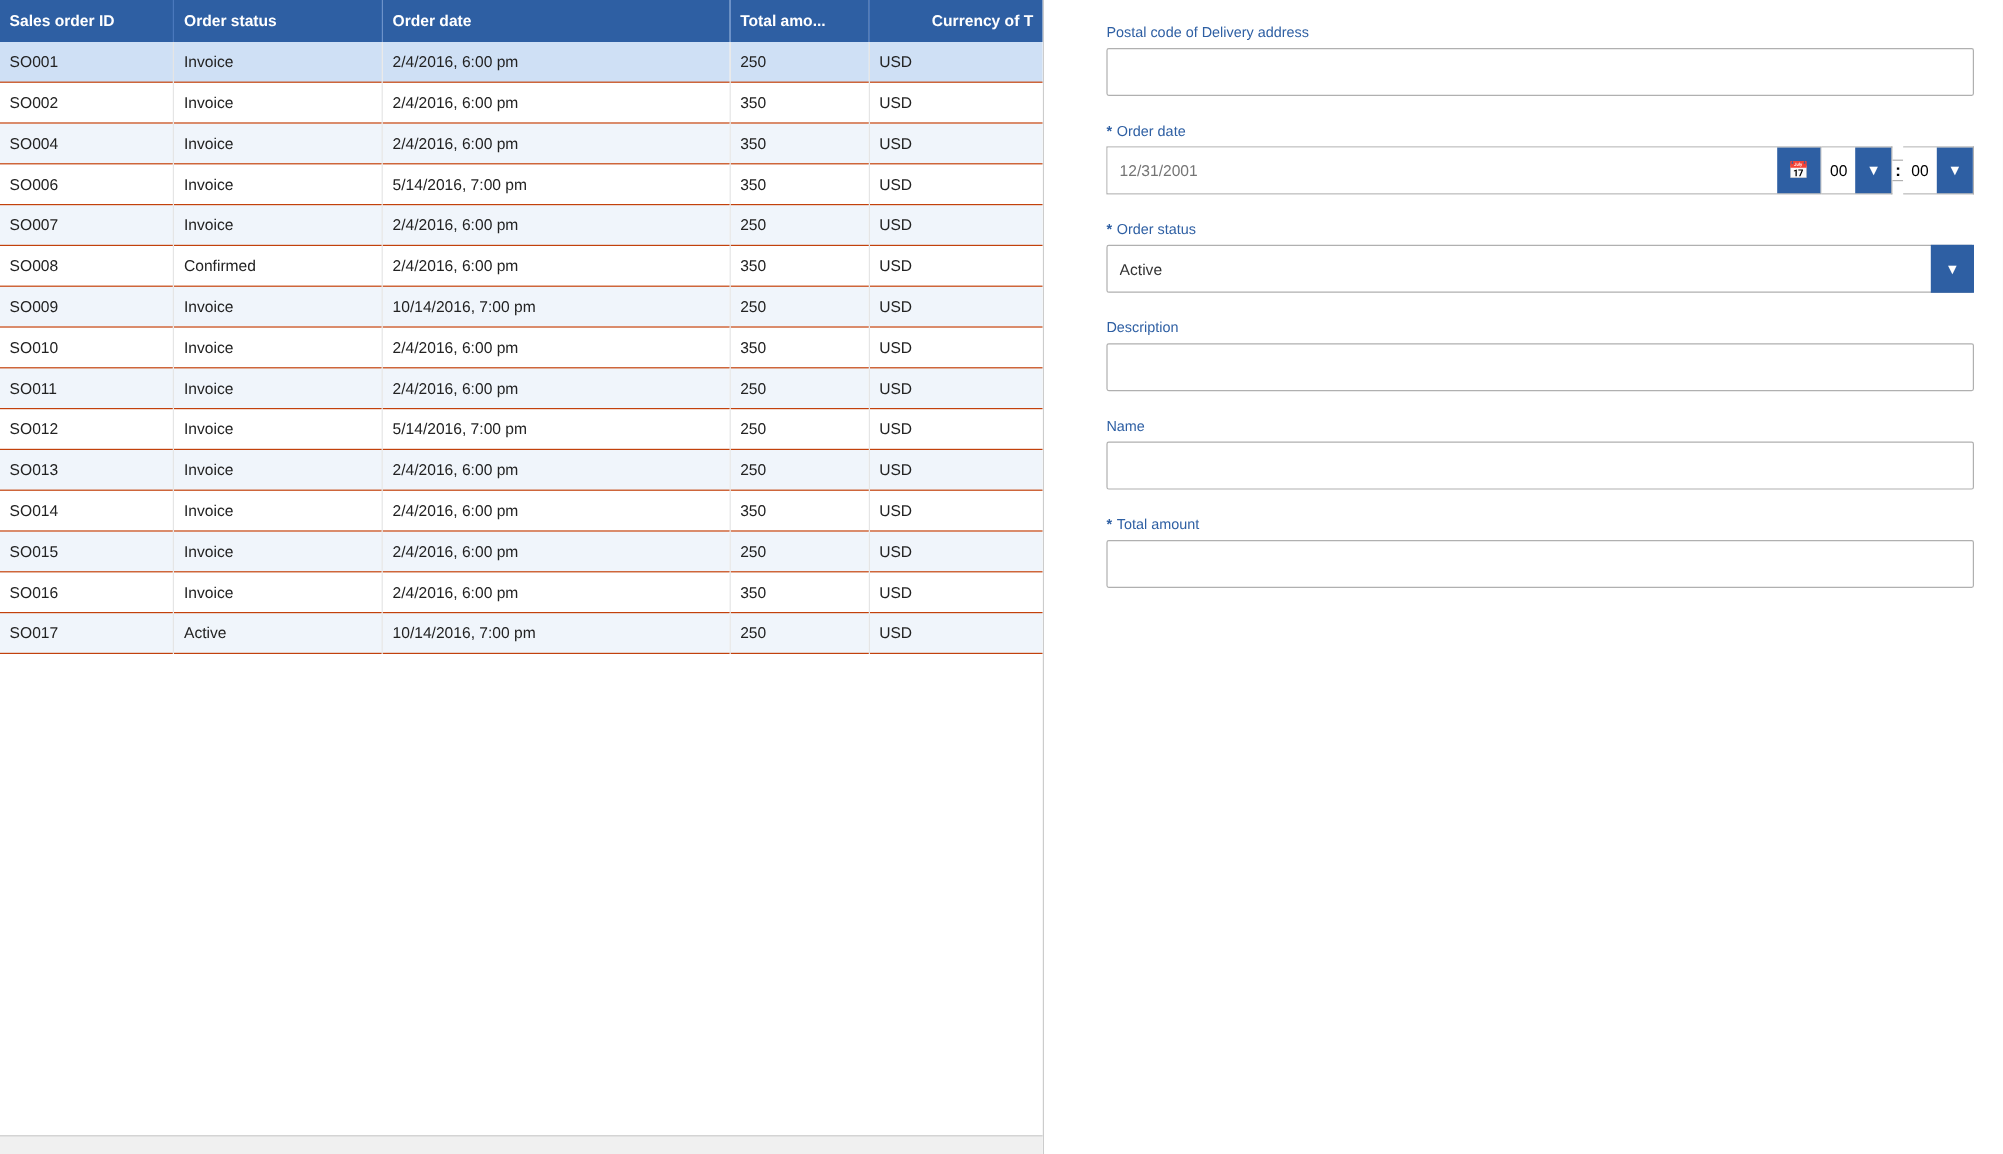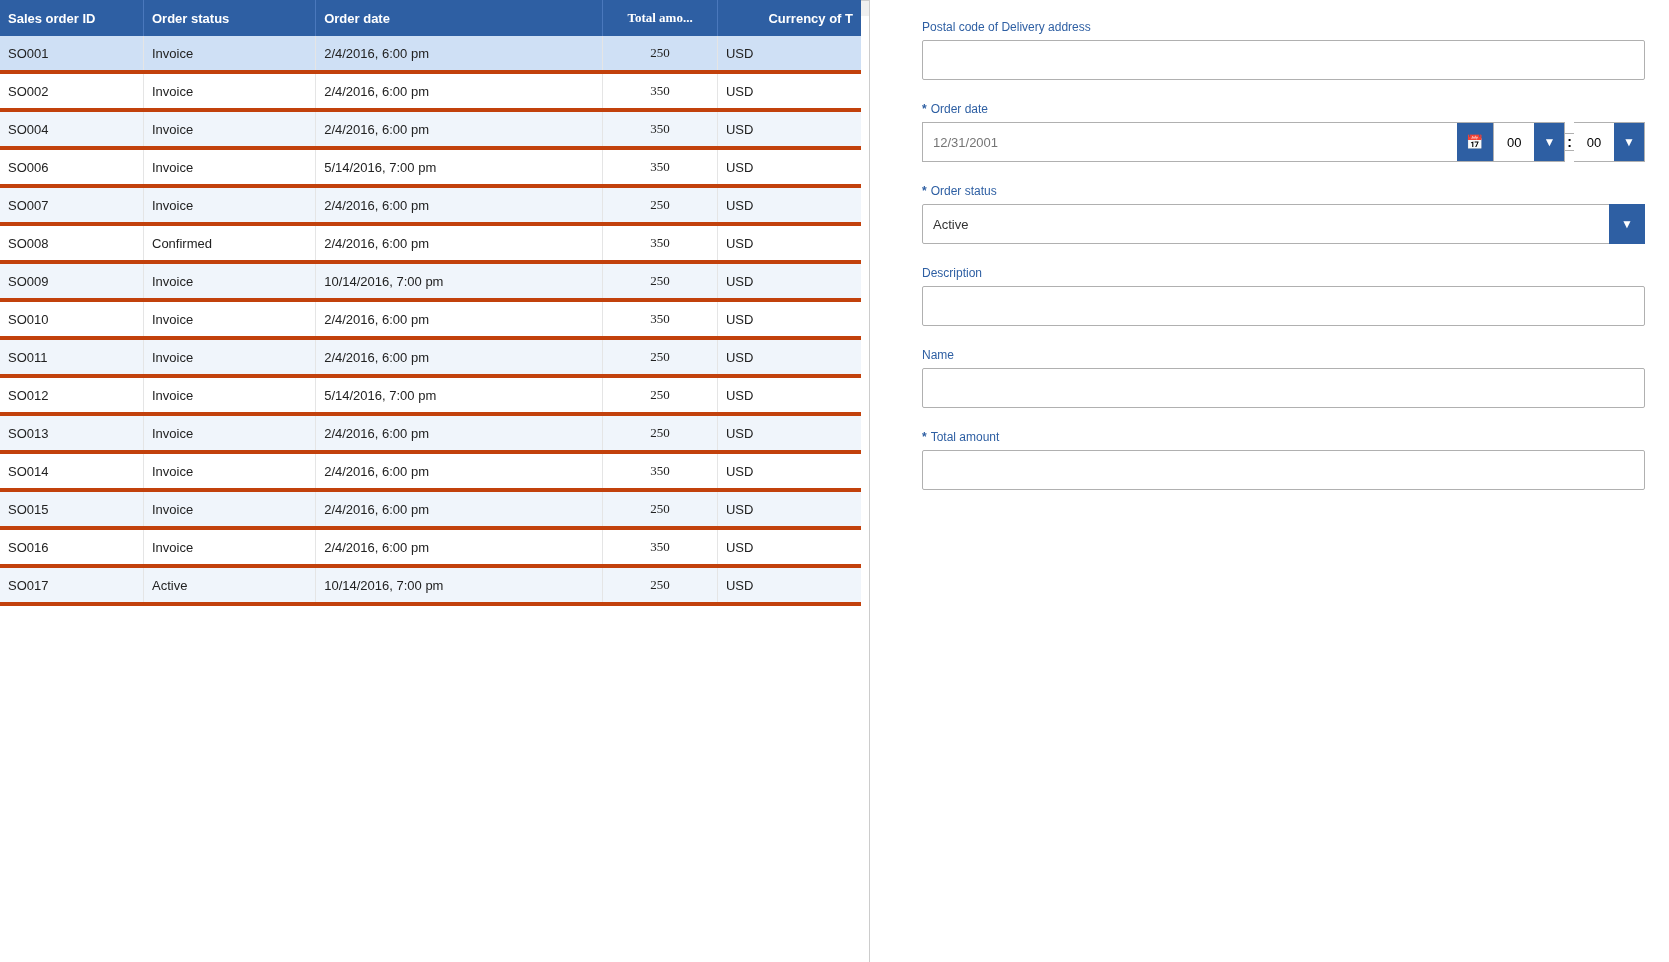--- a/index.html
+++ b/index.html
@@ -17,21 +17,21 @@
       display: flex;
       width: 100%;
       height: 100%;
       background: #fff;
     }
 
     
     .table-panel {
       flex: 0 0 870px;
       display: flex;
-      flex-direction: row;
+      flex-direction: column;
       border-right: 1px solid #ccc;
       overflow: hidden;
       position: relative;
     }
 
     .table-wrapper {
       flex: 1;
       overflow: auto;
       position: relative;
     }
@@ -57,21 +57,21 @@
       overflow: hidden;
       text-overflow: ellipsis;
     }
 
     thead th:last-child {
       border-right: none;
       text-align: right;
     }
 
     tbody tr {
-      border-bottom: 4px solid #c2410c;
+      border-bottom: 1px solid #c2410c;
     }
 
     tbody tr:nth-child(odd) {
       background: #f0f5fb;
     }
 
     tbody tr:nth-child(even) {
       background: #fff;
     }
 
@@ -89,21 +89,21 @@
       text-overflow: ellipsis;
     }
 
     tbody td:last-child {
       border-right: none;
     }
 
     .col-id { width: 100px; }
     .col-status { width: 120px; }
     .col-date { width: 200px; }
-    .col-amount { width: 80px; text-align: center; font-family: Liberation Serif, serif; }
+    .col-amount { width: 80px; text-align: left; }
     .col-currency { width: 100px; }
 
     
     .table-scrollbar {
       height: 16px;
       background: #f0f0f0;
       border-top: 1px solid #ccc;
       display: flex;
       align-items: center;
       padding: 0 4px;
@@ -186,21 +186,21 @@
     }
 
     .time-spinner {
       display: flex;
       border: 1px solid #b0b0b0;
       border-left: none;
       height: 40px;
     }
 
     .time-spinner input {
-      width: 40px;
+      width: 28px;
       border: none;
       text-align: center;
       font-size: 13px;
       outline: none;
       padding: 0 6px;
     }
 
     .spinner-btn {
       width: 30px;
       background: #2e5fa3;

